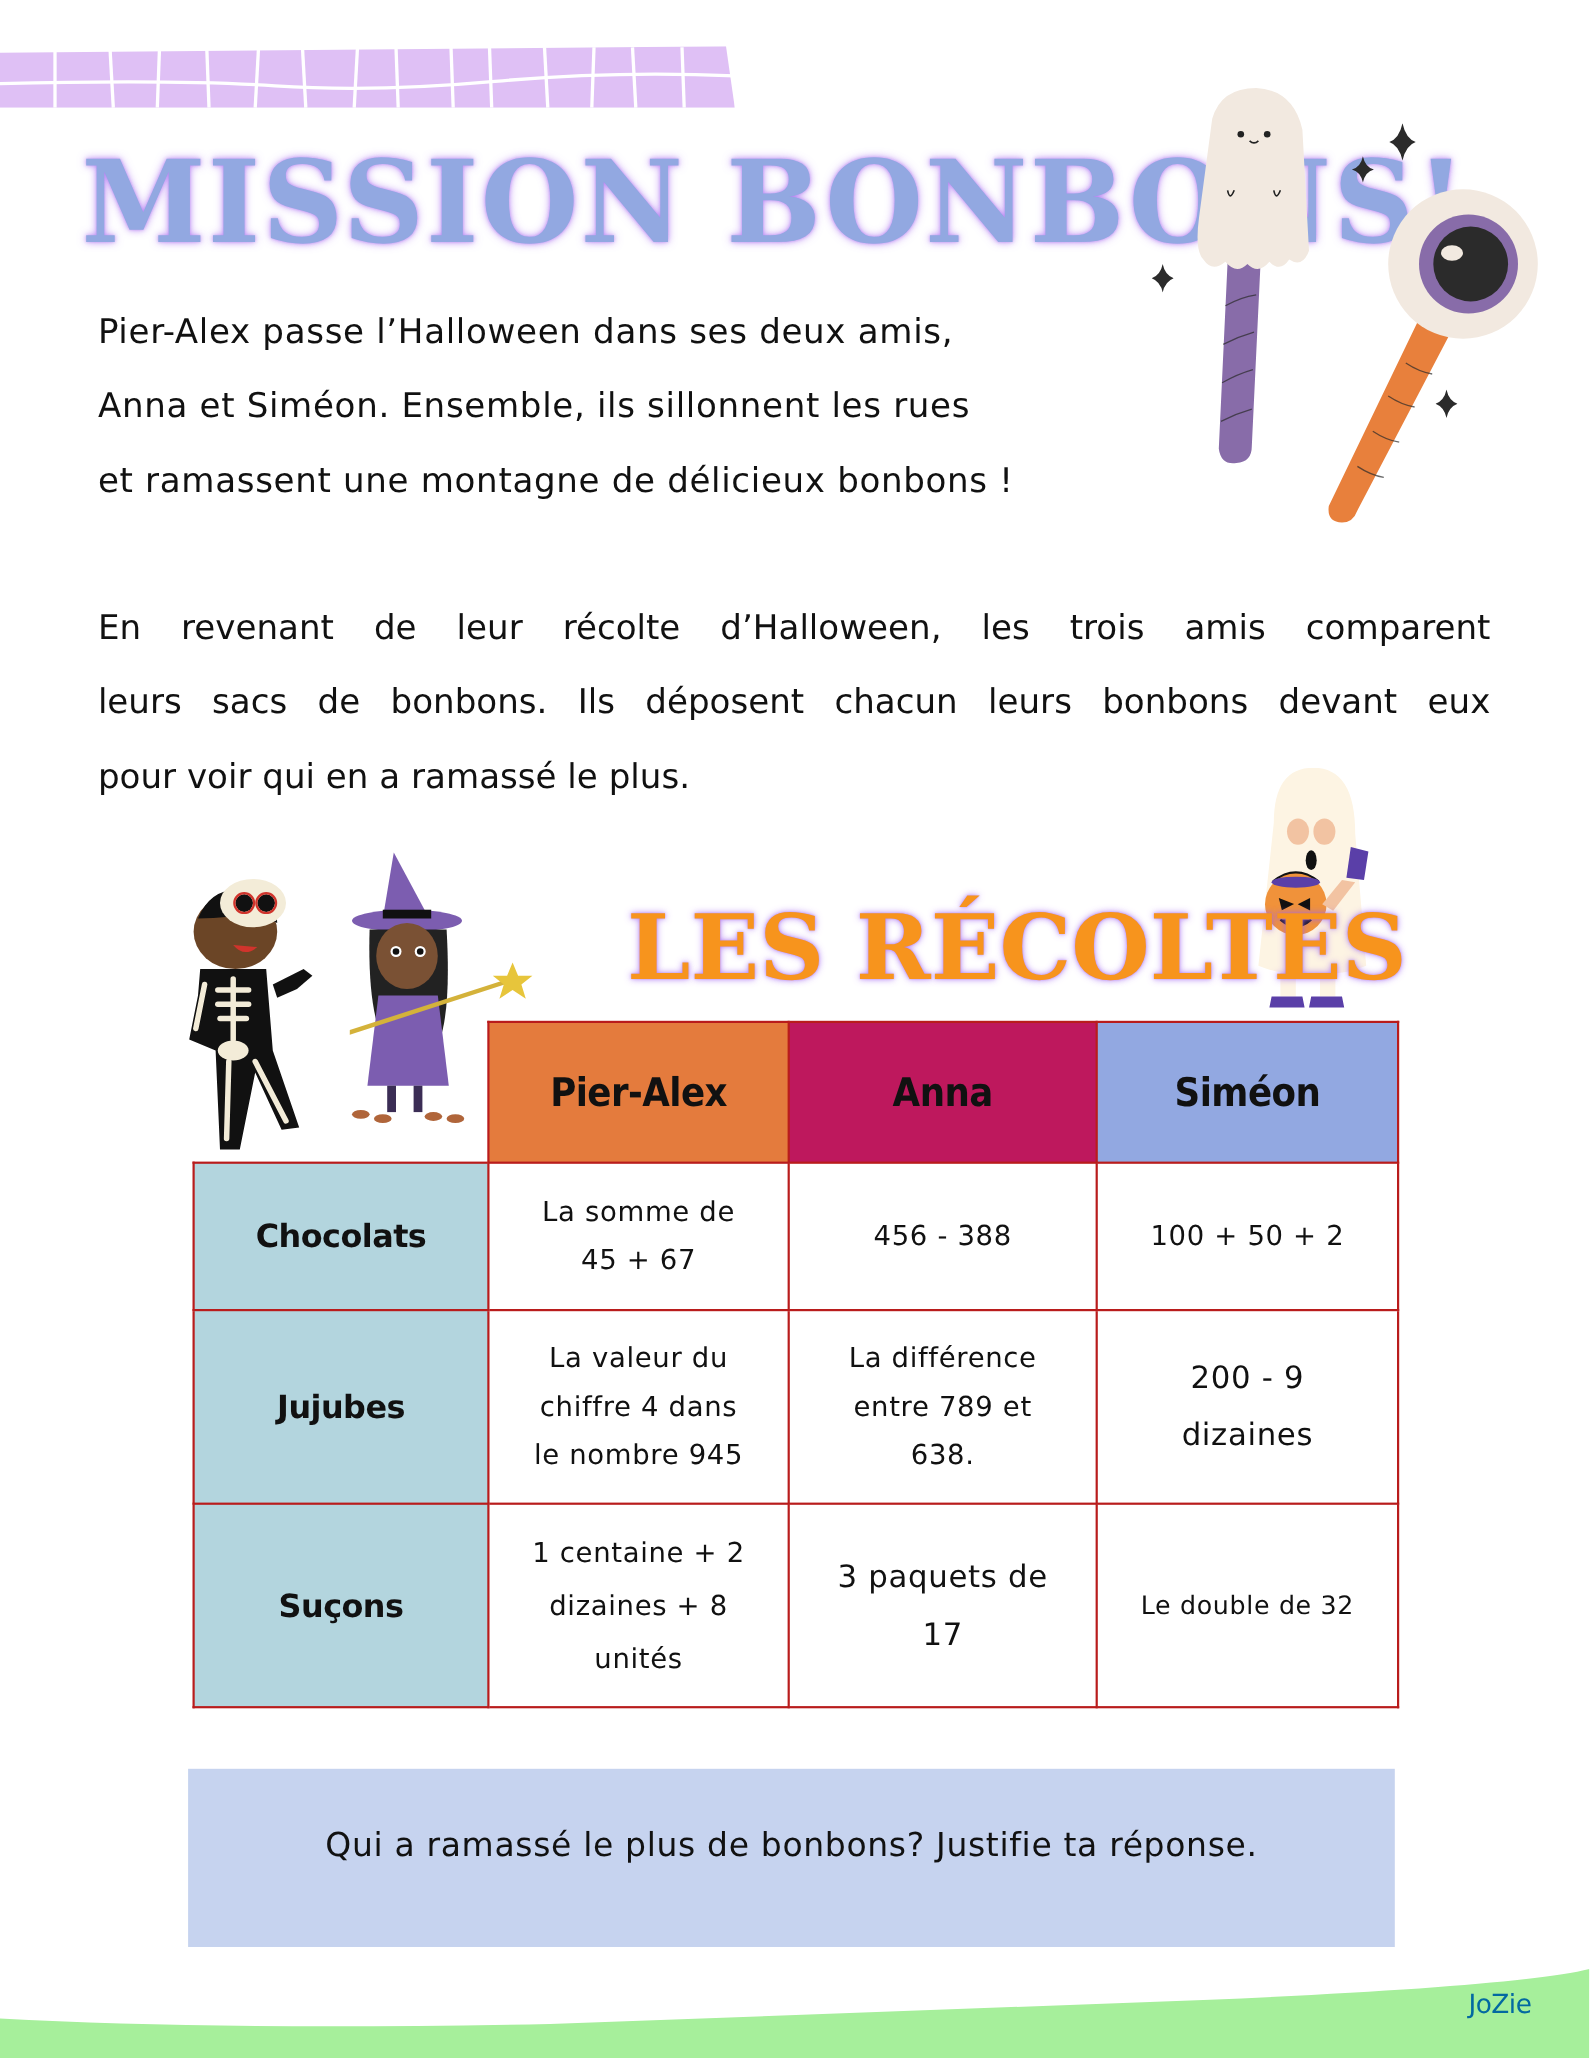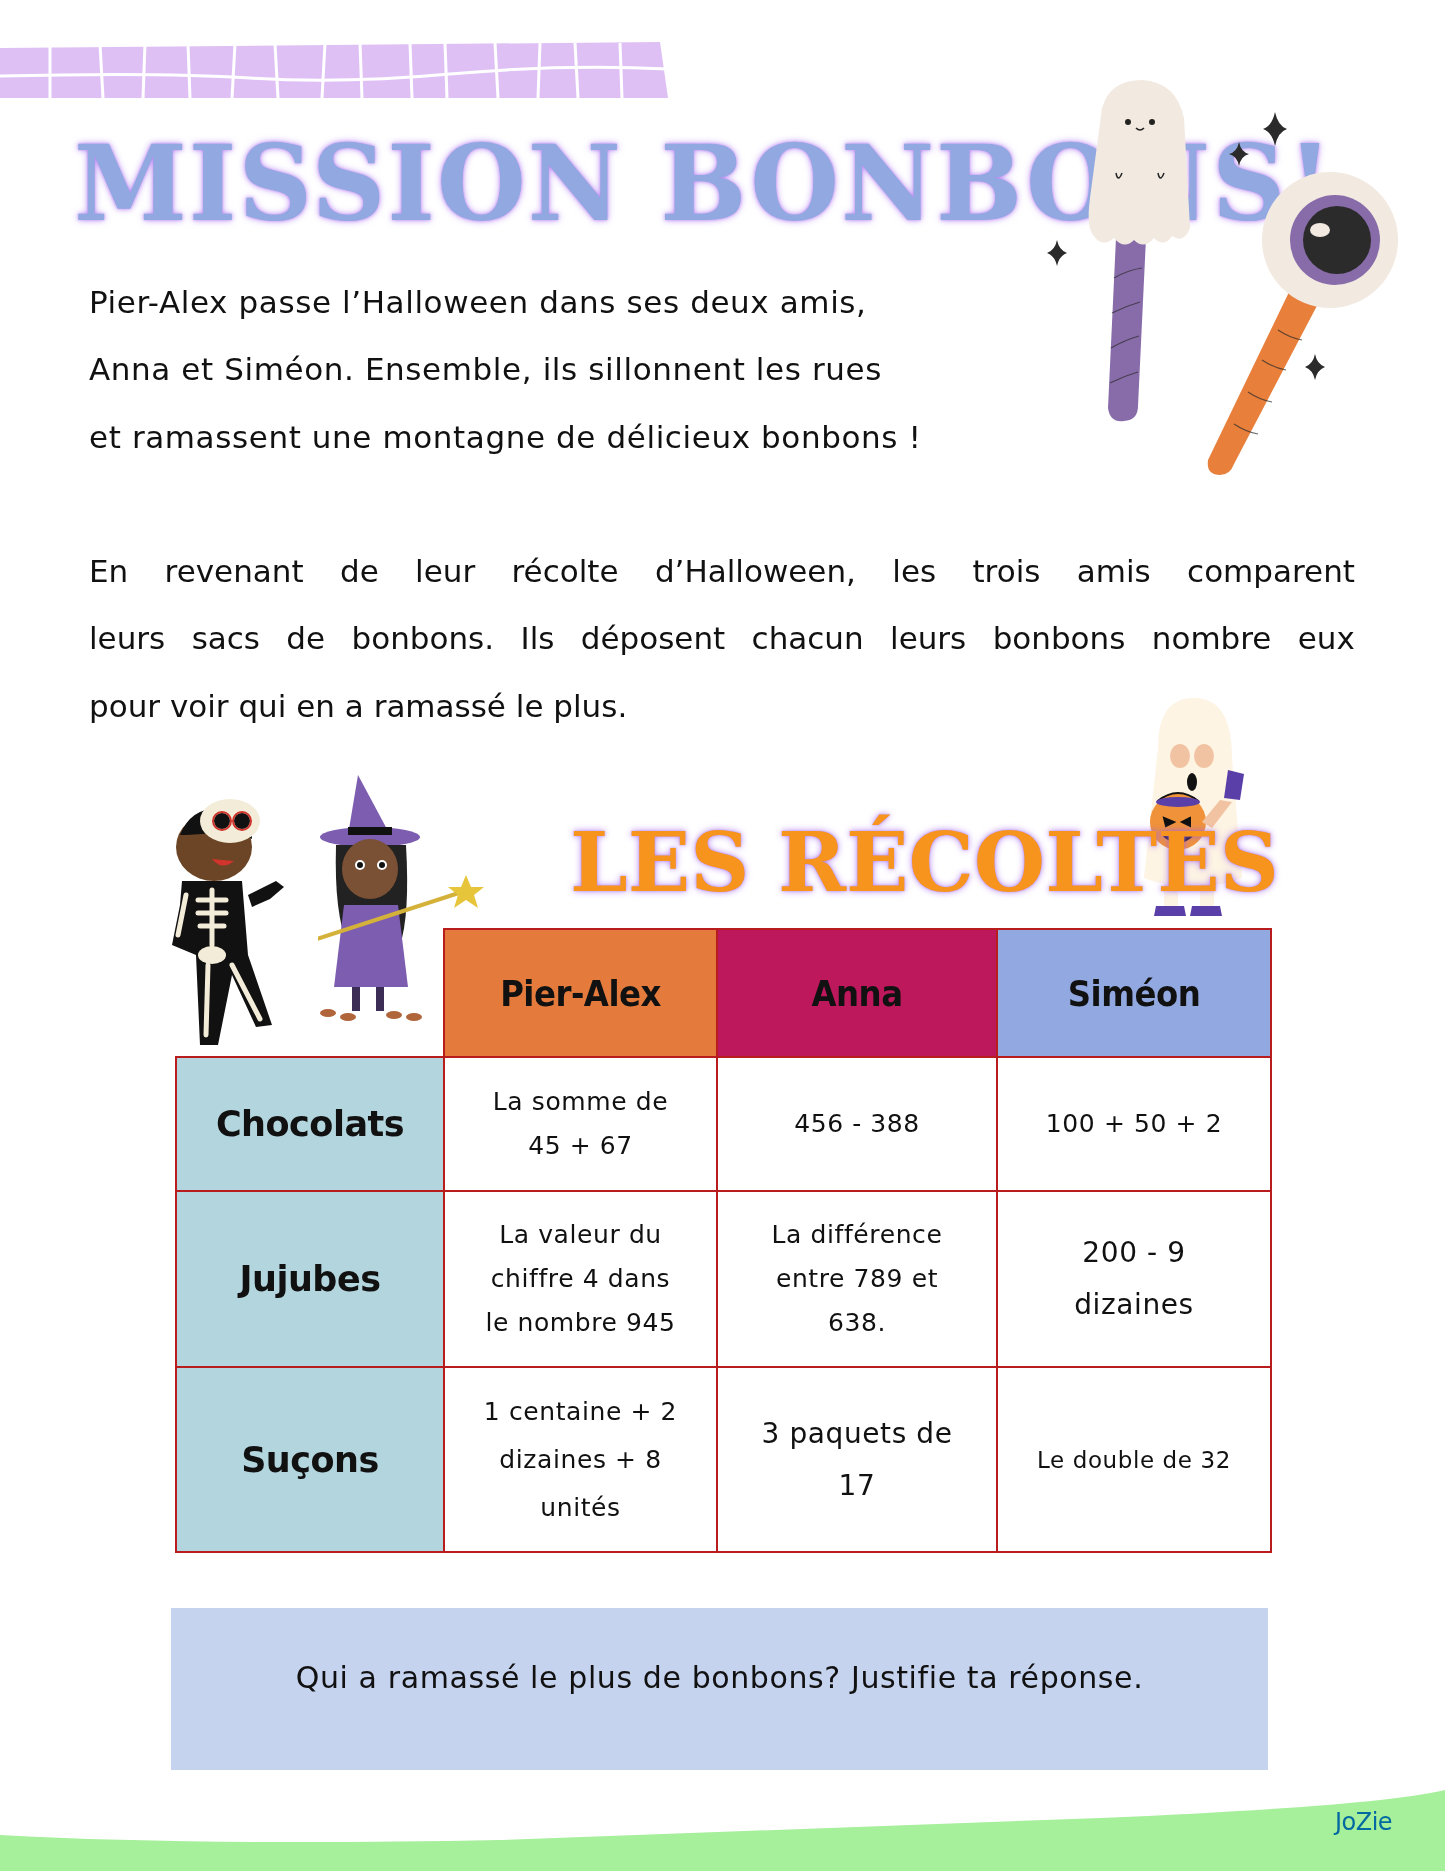--- a/index.html
+++ b/index.html
@@ -32,21 +32,21 @@
     text-shadow: 0 0 7px rgba(160,100,240,0.8), 0 0 2px rgba(160,100,240,0.6);
   }
 
   table.harvest {
     position: absolute; left: 175px; top: 928px; border-collapse: collapse;
     font-family: "DejaVu Sans", sans-serif;
   }
   table.harvest td, table.harvest th { border: 2px solid #b91c1c; text-align: center; vertical-align: middle; }
   table.harvest th { font-weight: bold; font-size: 36px; font-family: "DejaVu Sans Condensed", "DejaVu Sans", sans-serif; letter-spacing: -0.5px; }
   table.harvest .corner { border: none; background: transparent; }
-  table.harvest .rowlabel { background: #b3d5de; font-weight: bold; font-size: 35px; letter-spacing: -0.5px; }
+  table.harvest .rowlabel { background: #b3d5de; font-weight: bold; font-size: 29px; letter-spacing: -0.5px; }
   table.harvest td.cell { background: #fff; font-size: 25px; line-height: 44px; letter-spacing: 0.6px; padding: 0 14px; }
   .h-pier { background: #e47b3d; }
   .h-anna { background: #be185d; }
   .h-sim { background: #92a8e1; }
 
   .question {
     position: absolute; left: 171px; top: 1608px; width: 1097px; height: 162px;
     background: #c6d3ef; font-size: 30px; letter-spacing: 0.6px;
     display: flex; align-items: center; justify-content: center; padding-bottom: 24px;
   }
@@ -139,21 +139,21 @@
   <div class="line justify" style="top:67px">
       <span>leurs</span>
       <span>sacs</span>
       <span>de</span>
       <span>bonbons.</span>
       <span>Ils</span>
       <span>déposent</span>
       <span>chacun</span>
       <span>leurs</span>
       <span>bonbons</span>
-      <span>nombre</span>
+      <span>devant</span>
       <span>eux</span>
     </div>
   <div class="line" style="top:135px">pour voir qui en a ramassé le plus.</div>
 </div>
 
 <svg class="illus" style="left:152px; top:795px; width:140px; height:262px;" viewBox="0 0 140 262">
   <ellipse cx="62" cy="52" rx="38" ry="34" fill="#6b4526"></ellipse>
   <path d="M28 40 Q40 10 72 14 Q100 18 100 44 Q80 34 60 38 Q40 40 28 40Z" fill="#111"></path>
   <ellipse cx="78" cy="26" rx="30" ry="22" fill="#f3ecd8"></ellipse>
   <circle cx="70" cy="26" r="8" fill="#111"></circle>

